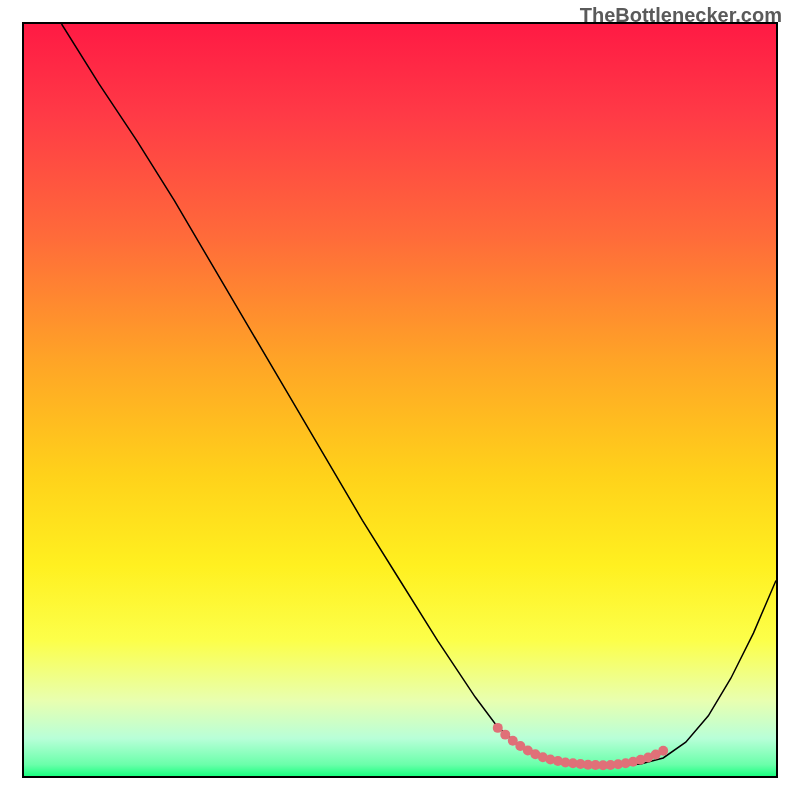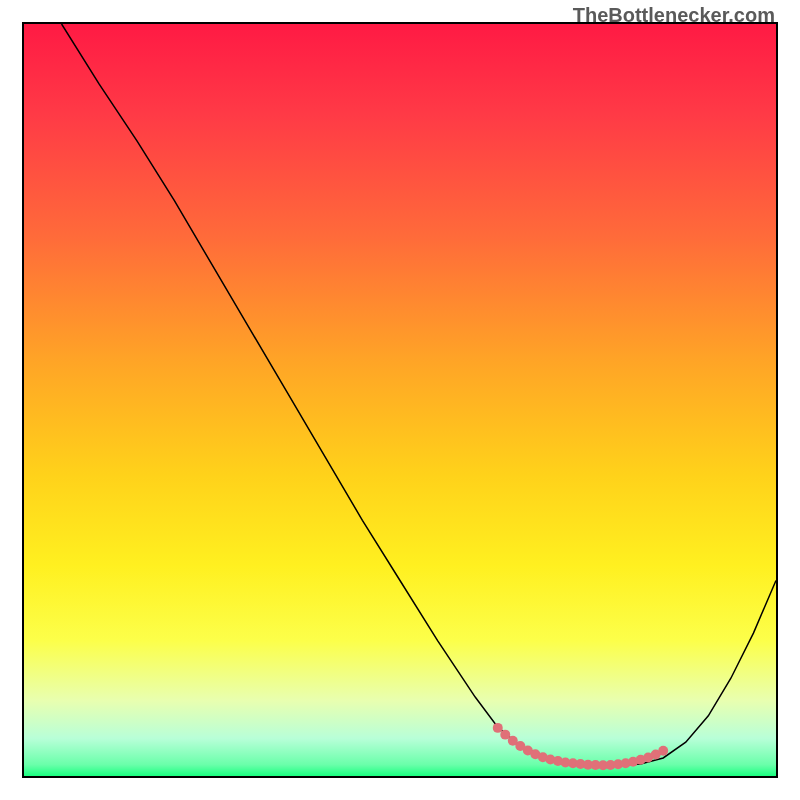--- a/index.html
+++ b/index.html
@@ -7,21 +7,21 @@
     width: 800px;
     height: 800px;
     background: #ffffff;
     font-family: Arial, sans-serif;
     position: relative;
     overflow: hidden;
   }
   .watermark {
     position: absolute;
     top: 4px;
-    right: 25px;
+    right: 18px;
     font-size: 20px;
     font-weight: bold;
     color: #5a5a5a;
     z-index: 10;
   }
   .plot-area {
     position: absolute;
     left: 22px;
     top: 22px;
     width: 756px;

